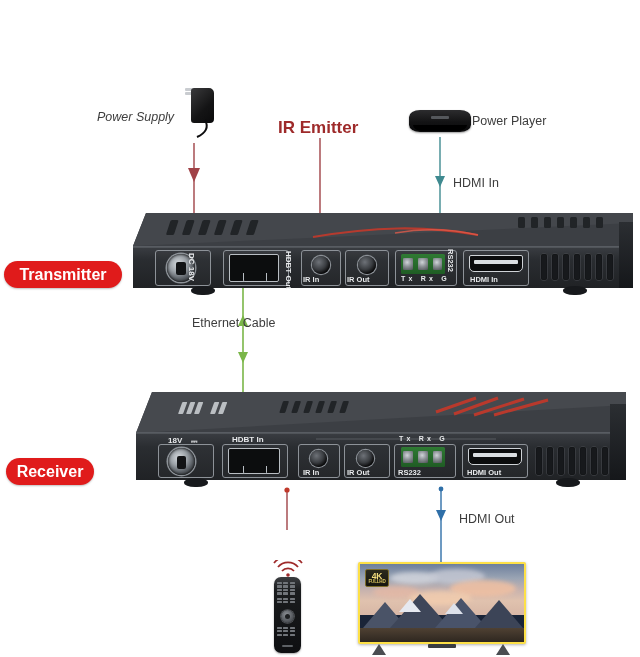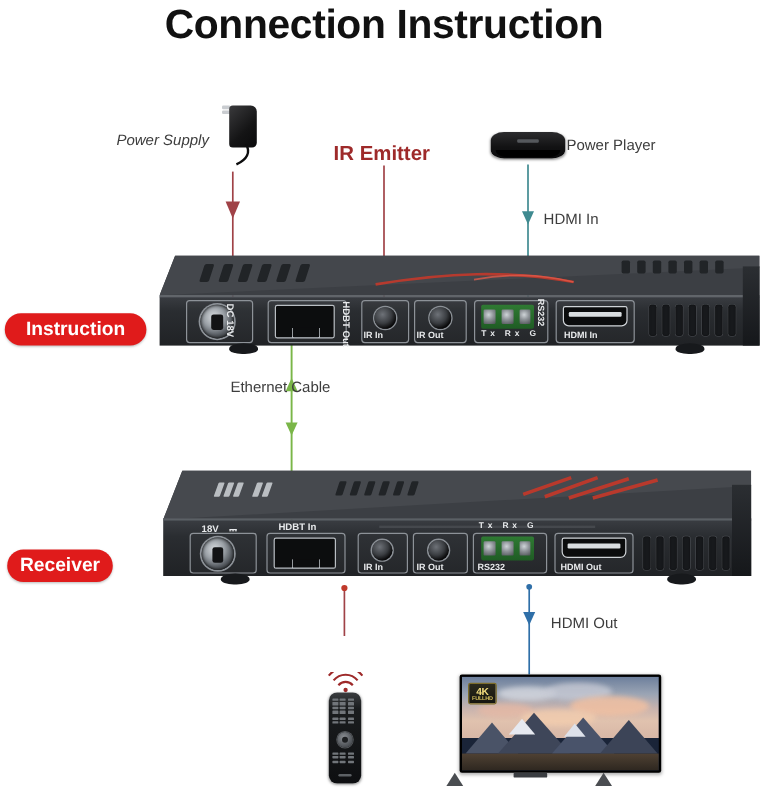--- a/index.html
+++ b/index.html
@@ -200,25 +200,24 @@
     content: "";
     position: absolute; left: 28%; top: 28%;
     width: 44%; height: 44%;
     border-radius: 50%;
     background: #1d1f21;
   }
 
   
   #tv-frame {
     position: absolute;
-    background: #000000;
+    background: #fde047;
     border-radius: 2px;
     padding: 2px;
     box-shadow: 0 1px 3px rgba(0,0,0,0.3);
-    margin-left: 25px;
   }
   #tv-screen {
     position: absolute;
     overflow: hidden;
     background: #1a2438;
   }
   .sky {
     position: absolute; left: 0; top: 0; width: 100%; height: 66%;
     background: linear-gradient(180deg,#6d7f9c 0%, #9aa4b4 28%, #c8b3ae 52%, #e0c2ae 72%, #d8b7a6 100%);
   }
@@ -263,21 +262,20 @@
     position: absolute;
     background: #3a3d41;
     border-radius: 1px;
   }
 </style>
 </head>
 <body>
 
 <div id="stage">
 
-  <div id="title" class="abs">Connection Instruction</div>
 
   <svg class="abs" style="left:0;top:0;width:640px;height:657px;pointer-events:none;">
 
     <line x1="194" y1="143" x2="194" y2="254" stroke="#a04247" stroke-width="1.4"></line>
     <polygon points="188,168 200,168 194,182" fill="#a04247"></polygon>
 
     <line x1="320" y1="138" x2="320" y2="255" stroke="#a04247" stroke-width="1.4"></line>
     <circle cx="320" cy="253" r="2.6" fill="#c0392b"></circle>
 
     <line x1="440" y1="137" x2="440" y2="255" stroke="#3f8a90" stroke-width="1.4"></line>
@@ -385,21 +383,21 @@
       <div class="vent" style="left:441px;top:41px;width:6px;height:26px;"></div>
       <div class="vent" style="left:452px;top:41px;width:6px;height:26px;"></div>
       <div class="vent" style="left:463px;top:41px;width:6px;height:26px;"></div>
       <div class="vent" style="left:474px;top:41px;width:6px;height:26px;"></div>
     </div>
 
     <div class="foot" style="left:58px;top:73px;width:24px;height:9px;"></div>
     <div class="foot" style="left:430px;top:73px;width:24px;height:9px;"></div>
   </div>
 
-  <div class="abs pill" id="badge-transmitter">Instruction</div>
+  <div class="abs pill" id="badge-transmitter">Transmitter</div>
 
   <div class="abs lbl" id="lbl-ethernet">Ethernet Cable</div>
 
   <div class="device" style="left:136px;top:392px;width:490px;height:100px;">
 
     <svg style="position:absolute;left:0;top:0;width:490px;height:42px;">
       <polygon points="0,41 16,0 490,0 490,41" fill="#3c3f44"></polygon>
       <polygon points="0,41 16,0 490,0 490,13 0,41" fill="#46494e"></polygon>
       <g fill="#cfd3d7" opacity="0.85">
         <rect x="50" y="10" width="5" height="12" rx="0.8" transform="skewX(-20)"></rect>

